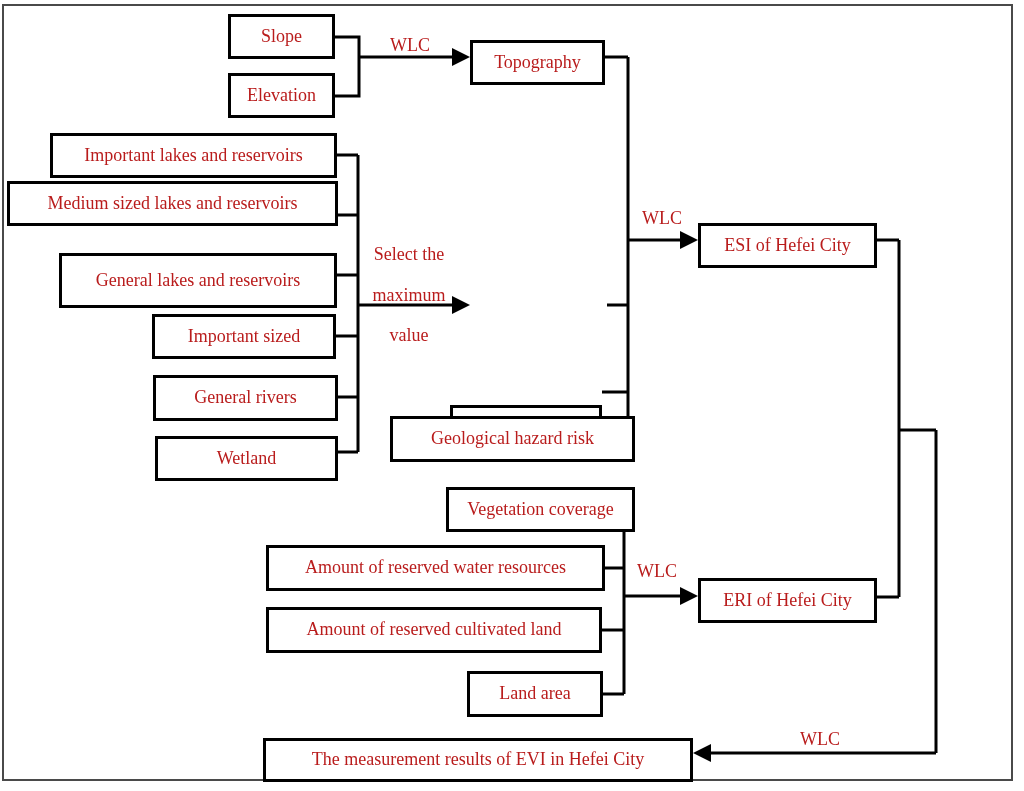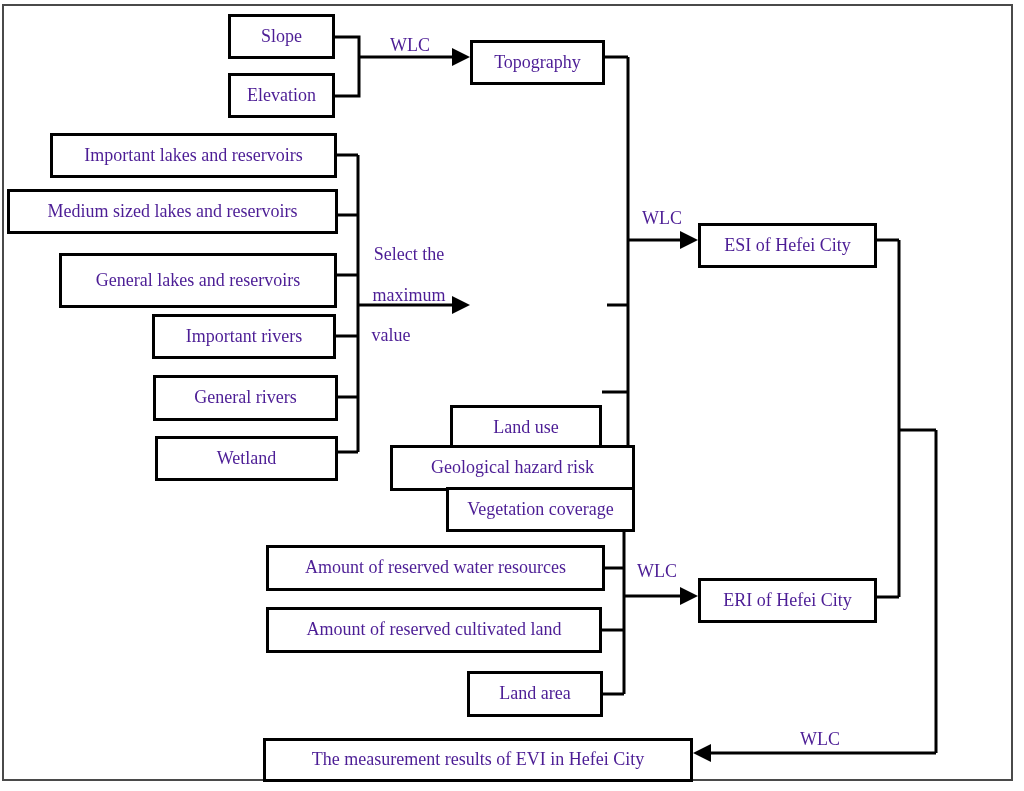--- a/index.html
+++ b/index.html
@@ -6,21 +6,21 @@
     margin: 0;
     padding: 0;
     background: #ffffff;
   }
   .stage {
     position: relative;
     width: 1024px;
     height: 791px;
     background: #ffffff;
     font-family: "Liberation Serif", "DejaVu Serif", serif;
-    color: #4c1d95;
+    color: #b91c1c;
     overflow: hidden;
   }
   .frame {
     position: absolute;
     left: 2px;
     top: 4px;
     width: 1011px;
     height: 777px;
     border: 2px solid #4a4a4a;
     box-sizing: border-box;
@@ -90,40 +90,40 @@
     <path d="M875 240 H899 M899 240 V597 M875 597 H899 M899 430 H936 M936 430 V753"></path>
     <path d="M936 753 H709"></path>
     <polygon points="693,753 711,744 711,762"></polygon>
   </svg>
 
   <div class="bx" style="left:228px; top:14px;  width:107px; height:45px;">Slope</div>
   <div class="bx" style="left:228px; top:73px;  width:107px; height:45px;">Elevation</div>
   <div class="bx" style="left:470px; top:40px;  width:135px; height:45px;">Topography</div>
 
   <div class="bx" style="left:50px;  top:133px; width:287px; height:45px;">Important lakes and reservoirs</div>
-  <div class="bx" style="left:7px;   top:189px; width:331px; height:45px;">Medium sized lakes and reservoirs</div>
+  <div class="bx" style="left:7px;   top:181px; width:331px; height:45px;">Medium sized lakes and reservoirs</div>
   <div class="bx" style="left:59px;  top:253px; width:278px; height:55px;">General lakes and reservoirs</div>
-  <div class="bx" style="left:152px; top:314px; width:184px; height:45px;">Important rivers</div>
+  <div class="bx" style="left:152px; top:314px; width:184px; height:45px;">Important sized</div>
   <div class="bx" style="left:153px; top:375px; width:185px; height:46px;">General rivers</div>
   <div class="bx" style="left:155px; top:436px; width:183px; height:45px;">Wetland</div>
 
   <div class="bx" style="left:450px; top:370px; width:152px; height:45px;margin-top:35px;">Land use</div>
-  <div class="bx" style="left:390px; top:445px; width:245px; height:46px;">Geological hazard risk</div>
+  <div class="bx" style="left:390px; top:416px; width:245px; height:46px;">Geological hazard risk</div>
 
   <div class="bx" style="left:414px; top:487px; width:189px; height:45px;margin-left:32px;">Vegetation coverage</div>
   <div class="bx" style="left:266px; top:545px; width:339px; height:46px;">Amount of reserved water resources</div>
   <div class="bx" style="left:266px; top:607px; width:336px; height:46px;">Amount of reserved cultivated land</div>
   <div class="bx" style="left:467px; top:671px; width:136px; height:46px;">Land area</div>
 
   <div class="bx" style="left:698px; top:223px; width:179px; height:45px;">ESI of Hefei City</div>
   <div class="bx" style="left:698px; top:578px; width:179px; height:45px;">ERI of Hefei City</div>
   <div class="bx" style="left:263px; top:738px; width:430px; height:44px;">The measurement results of EVI in Hefei City</div>
 
   <div class="lbl" style="left:384px; top:36px;  width:52px;">WLC</div>
   <div class="lbl" style="left:636px; top:209px; width:52px;">WLC</div>
   <div class="lbl" style="left:631px; top:562px; width:52px;">WLC</div>
   <div class="lbl" style="left:794px; top:730px; width:52px;">WLC</div>
 
   <div class="lbl" style="left:359px; top:245px; width:100px;">Select the</div>
   <div class="lbl" style="left:359px; top:286px; width:100px;">maximum</div>
-  <div class="lbl" style="left:341px; top:326px; width:100px;">value</div>
+  <div class="lbl" style="left:359px; top:326px; width:100px;">value</div>
 
 </div>
 
 </body></html>

